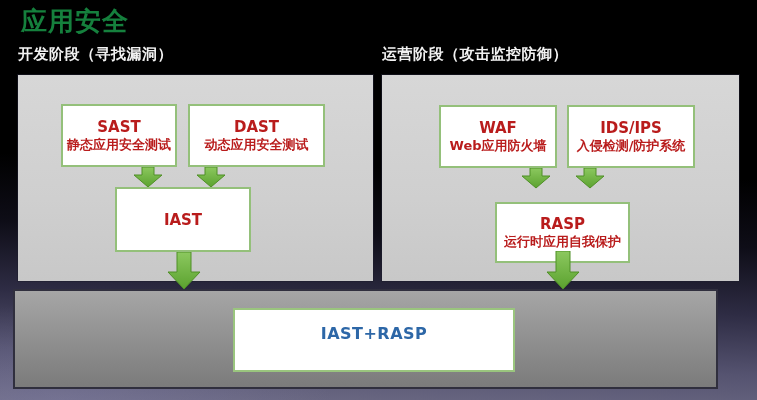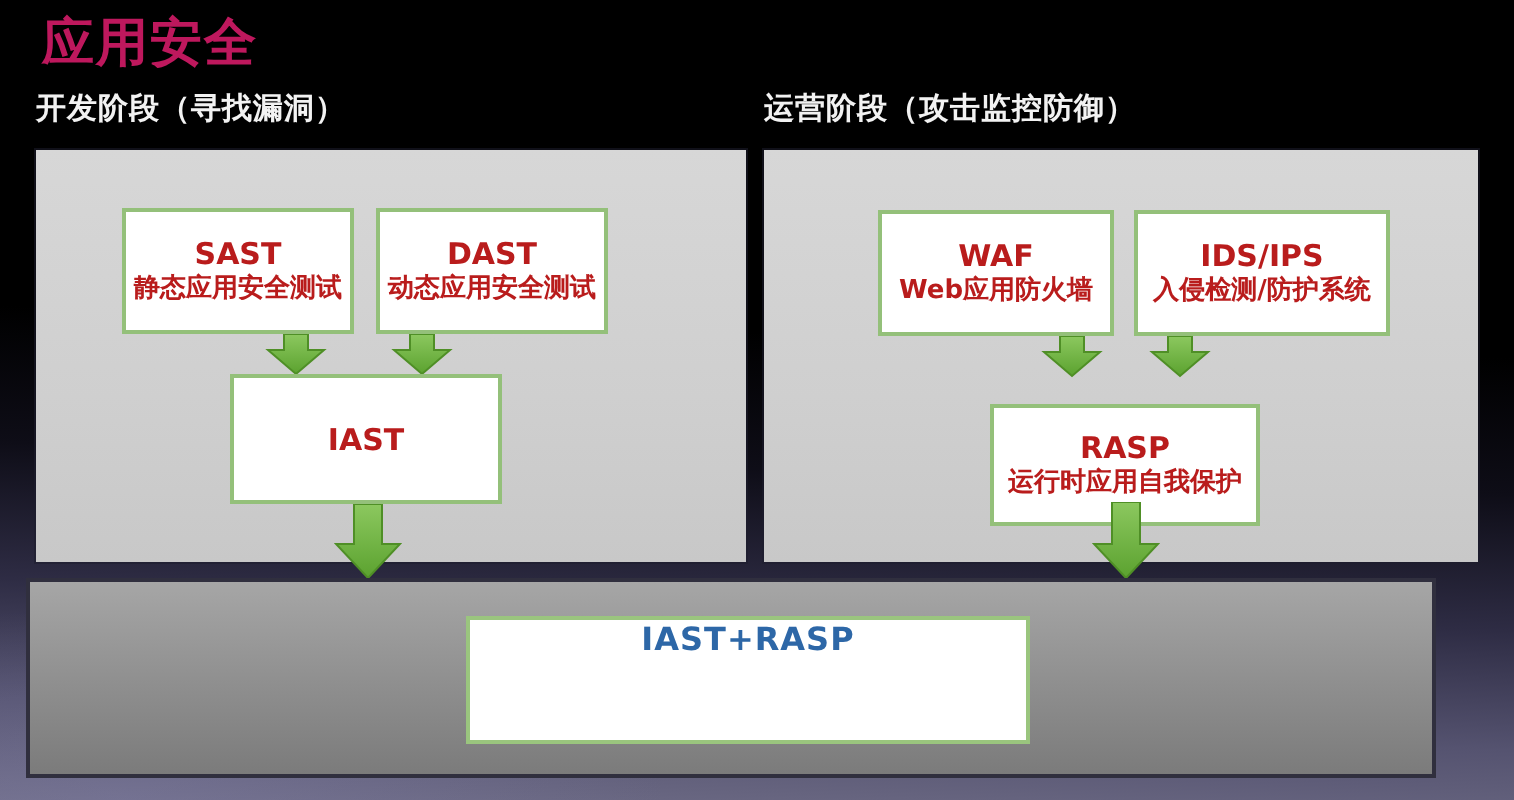--- a/index.html
+++ b/index.html
@@ -5,21 +5,21 @@
   html,body{margin:0;padding:0;}
   body{
     width:757px;height:400px;position:relative;overflow:hidden;
     font-family:"DejaVu Sans","Liberation Sans",sans-serif;
     background:
       radial-gradient(ellipse 60% 40% at 8% 100%, rgba(130,128,170,0.35), rgba(0,0,0,0) 60%),
       linear-gradient(182deg,#000000 0%,#000000 42%,#0e0d17 58%,#2e2c44 74%,#555370 88%,#6e6c86 100%);
   }
   .slide-title{
     position:absolute;left:21px;top:4px;
-    color:#be185d;font-size:26px;font-weight:bold;letter-spacing:1px;
+    color:#15803d;font-size:26px;font-weight:bold;letter-spacing:1px;
   }
   .phase-heading{
     position:absolute;top:45px;height:18px;
     color:#f2f2f2;font-size:15px;font-weight:bold;
     letter-spacing:0.5px;
   }
   .heading-dev{left:18px;width:355px;}
   .heading-ops{left:382px;width:357px;}
   .panel{
     position:absolute;top:75px;height:206px;
@@ -39,21 +39,21 @@
   .arrow{position:absolute;line-height:0;}
   .bottom-bar{
     position:absolute;left:13px;top:289px;width:705px;height:100px;
     background:linear-gradient(180deg,#a6a6a6 0%,#8e8e8e 55%,#7b7b7b 100%);
     border:2px solid #302f3e;box-sizing:border-box;
   }
   .combined-node{
     position:absolute;left:218px;top:17px;width:282px;height:64px;
     background:#ffffff;border:2px solid #9ac57e;box-sizing:border-box;
     text-align:center;color:#2d67a7;font-weight:bold;font-size:16px;
-    letter-spacing:0.5px;
+    padding-top:14px;letter-spacing:0.5px;
   }
 </style>
 </head>
 <body>
 
 <svg width="0" height="0" style="position:absolute" aria-hidden="true">
   <defs>
     <linearGradient id="agrad" x1="0" y1="0" x2="0" y2="1">
       <stop offset="0" stop-color="#8cc85f"></stop>
       <stop offset="1" stop-color="#5ba22f"></stop>
@@ -64,21 +64,21 @@
 <div class="slide-title">应用安全</div>
 
 <div class="phase-heading heading-dev">开发阶段（寻找漏洞）</div>
 <div class="phase-heading heading-ops">运营阶段（攻击监控防御）</div>
 
 <div class="panel panel-dev">
   <div class="node" style="left:43px;top:29px;width:116px;height:63px;">
     <div class="abbr">SAST</div>
     <div class="label">静态应用安全测试</div>
   </div>
-  <div class="node" style="left:170px;top:29px;width:116px;height:63px;">
+  <div class="node" style="left:170px;top:29px;width:137px;height:63px;">
     <div class="abbr">DAST</div>
     <div class="label">动态应用安全测试</div>
   </div>
   <div class="arrow" style="left:114px;top:92px;">
     <svg width="32" height="21" viewBox="0 0 32 21">
         <path d="M10 0 H22 V8 H30 L16 20 L2 8 H10 Z" fill="url(#agrad)" stroke="#4f8f26" stroke-width="1"></path>
       </svg>
   </div>
   <div class="arrow" style="left:177px;top:92px;">
     <svg width="32" height="21" viewBox="0 0 32 21">

